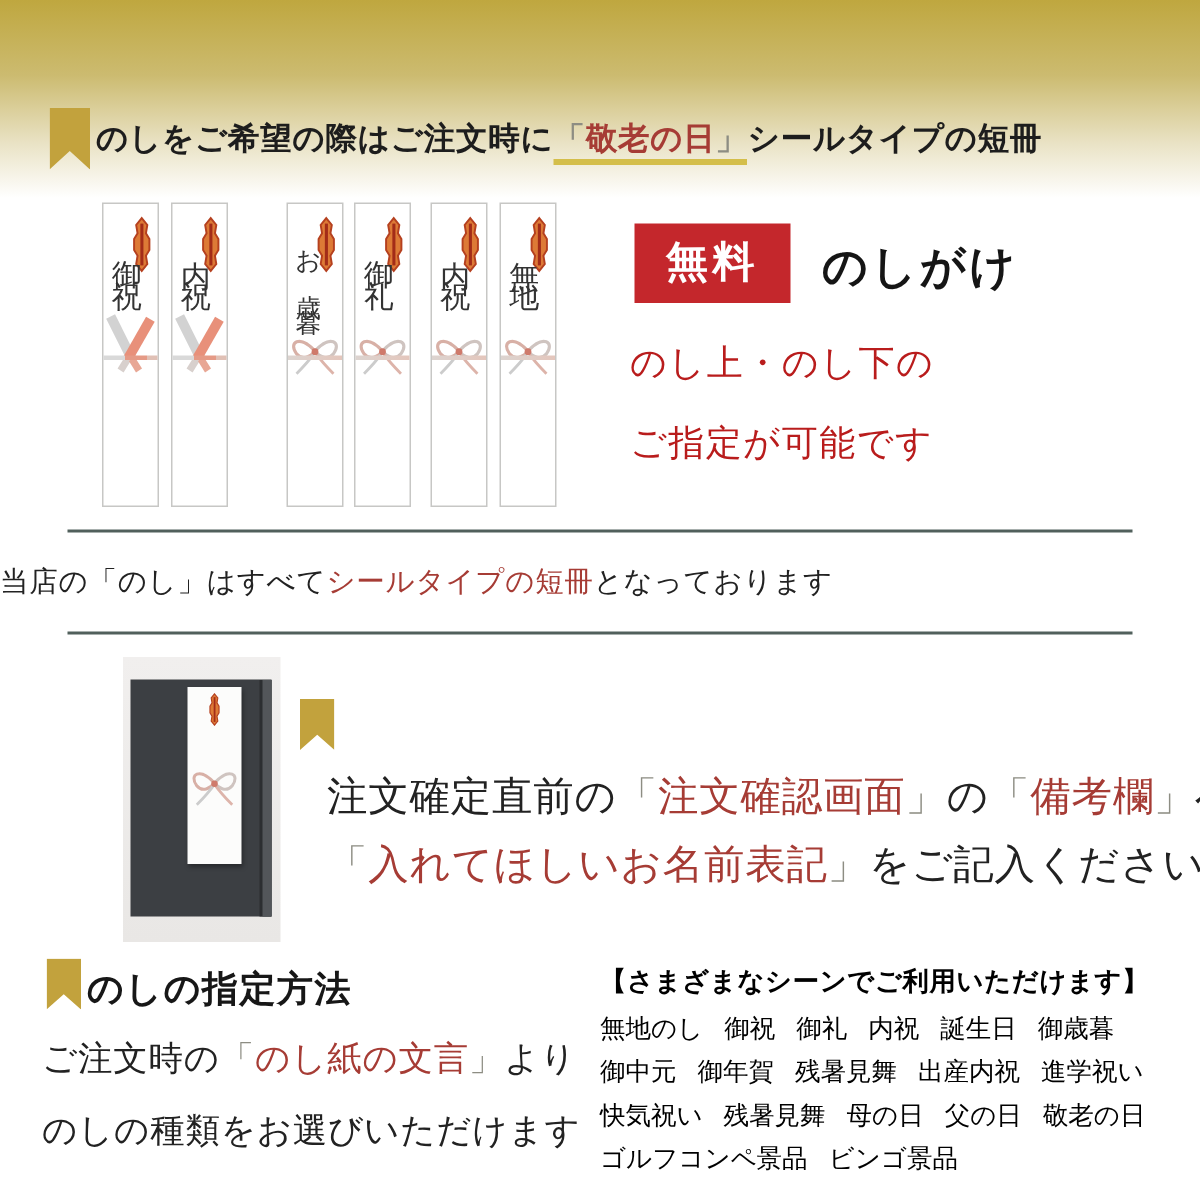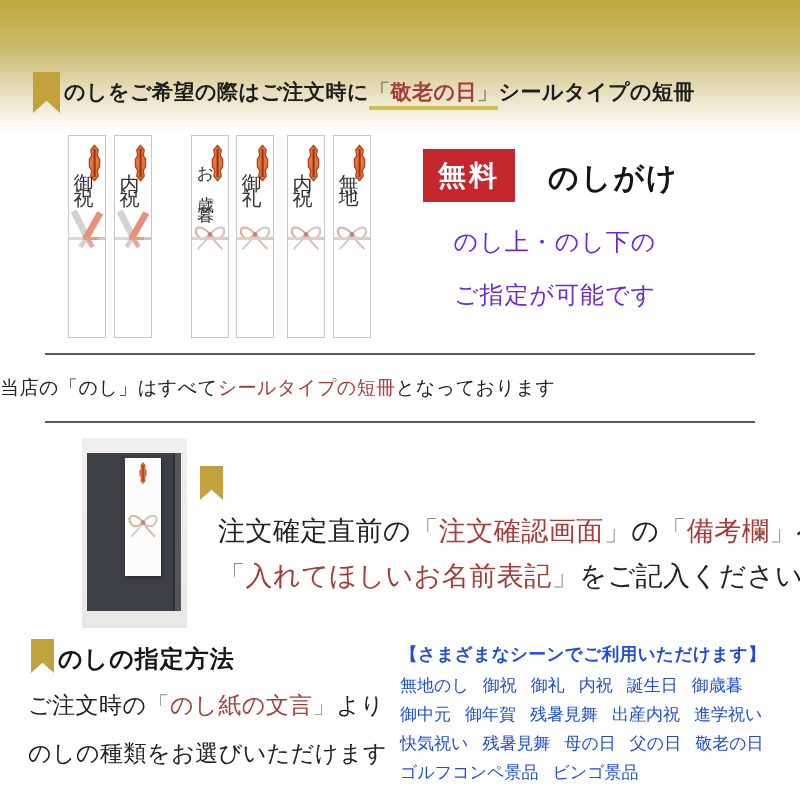--- a/index.html
+++ b/index.html
@@ -37,24 +37,24 @@
   .strip-label.small3 { font-size:17px; letter-spacing:10px; top:18px; left:3px; }
   .noshi-orn { position:absolute; top:7px; right:4px; width:13px; height:40px; }
   .band { position:absolute; top:101px; left:0; width:100%; height:3px; }
   .band.bow-band { background:linear-gradient(90deg,#dcd4d0,#e4c6bc); }
   .band.cross-band { background:linear-gradient(90deg,#d9d9d9 0 40%,#e59a86 40% 80%,#e0c0b5 80%); }
   .knot-svg { position:absolute; left:0; width:100%; }
   .bow-pos { top:76px; height:44px; }
   .cross-pos { top:70px; height:46px; }
 
   
-  .free-box { left:423px; top:149px; width:92px; height:53px; background:#c4272c;
+  .free-box { left:423px; top:149px; width:104px; height:53px; background:#c4272c;
     color:#fff; font-size:28px; font-weight:bold; text-align:center; line-height:53px; letter-spacing:3px; }
   .noshigake { left:548px; top:158px; font-size:30px; font-weight:bold; color:#151515; letter-spacing:2px; }
-  .badge-line { left:420px; width:270px; text-align:center; font-size:24px; color:#6d28d9; letter-spacing:1px; }
+  .badge-line { left:420px; width:270px; text-align:left; font-size:24px; color:#b91c1c; letter-spacing:1px; }
 
   
   .hr { left:45px; width:710px; height:2px; background:#51605c; }
   .seal-note { left:0; top:375px; width:800px; text-align:left; font-size:19px; color:#222; letter-spacing:0.5px; }
 
   
   .photo { left:82px; top:438px; width:105px; height:190px;
     background:linear-gradient(180deg,#f1efee 0%,#e9e7e5 100%); }
   .gift-box { position:absolute; left:5px; top:15px; width:94px; height:158px;
     background:#3c3f43; box-shadow:inset -6px 0 0 #53565a, inset -8px 0 0 #2c2e31; }
@@ -63,21 +63,21 @@
 
   
   .naire-heading { left:229px; top:468px; font-size:23px; font-weight:bold; color:#171717; letter-spacing:1px; }
   .naire-line { font-size:27px; color:#222; white-space:nowrap; letter-spacing:0.5px; }
 
   
   .howto-heading { left:58px; top:643px; font-size:24px; font-weight:bold; color:#171717; letter-spacing:1px; }
   .howto-line { font-size:23px; color:#222; white-space:nowrap; letter-spacing:0.5px; }
 
   
-  .occ { left:400px; top:642px; width:394px; color:#1d4ed8; }
+  .occ { left:400px; top:642px; width:394px; color:#000000; }
   .occ-head { font-size:17.5px; font-weight:bold; letter-spacing:0.5px; }
   .occ-line { margin-top:11px; font-size:17px; line-height:18px; white-space:nowrap; }
   .occ-line span { margin-right:14px; }
   .occ-line span:last-child { margin-right:0; }
 </style>
 </head>
 <body>
 
 <svg width="0" height="0" style="position:absolute" aria-hidden="true">
   <defs>

